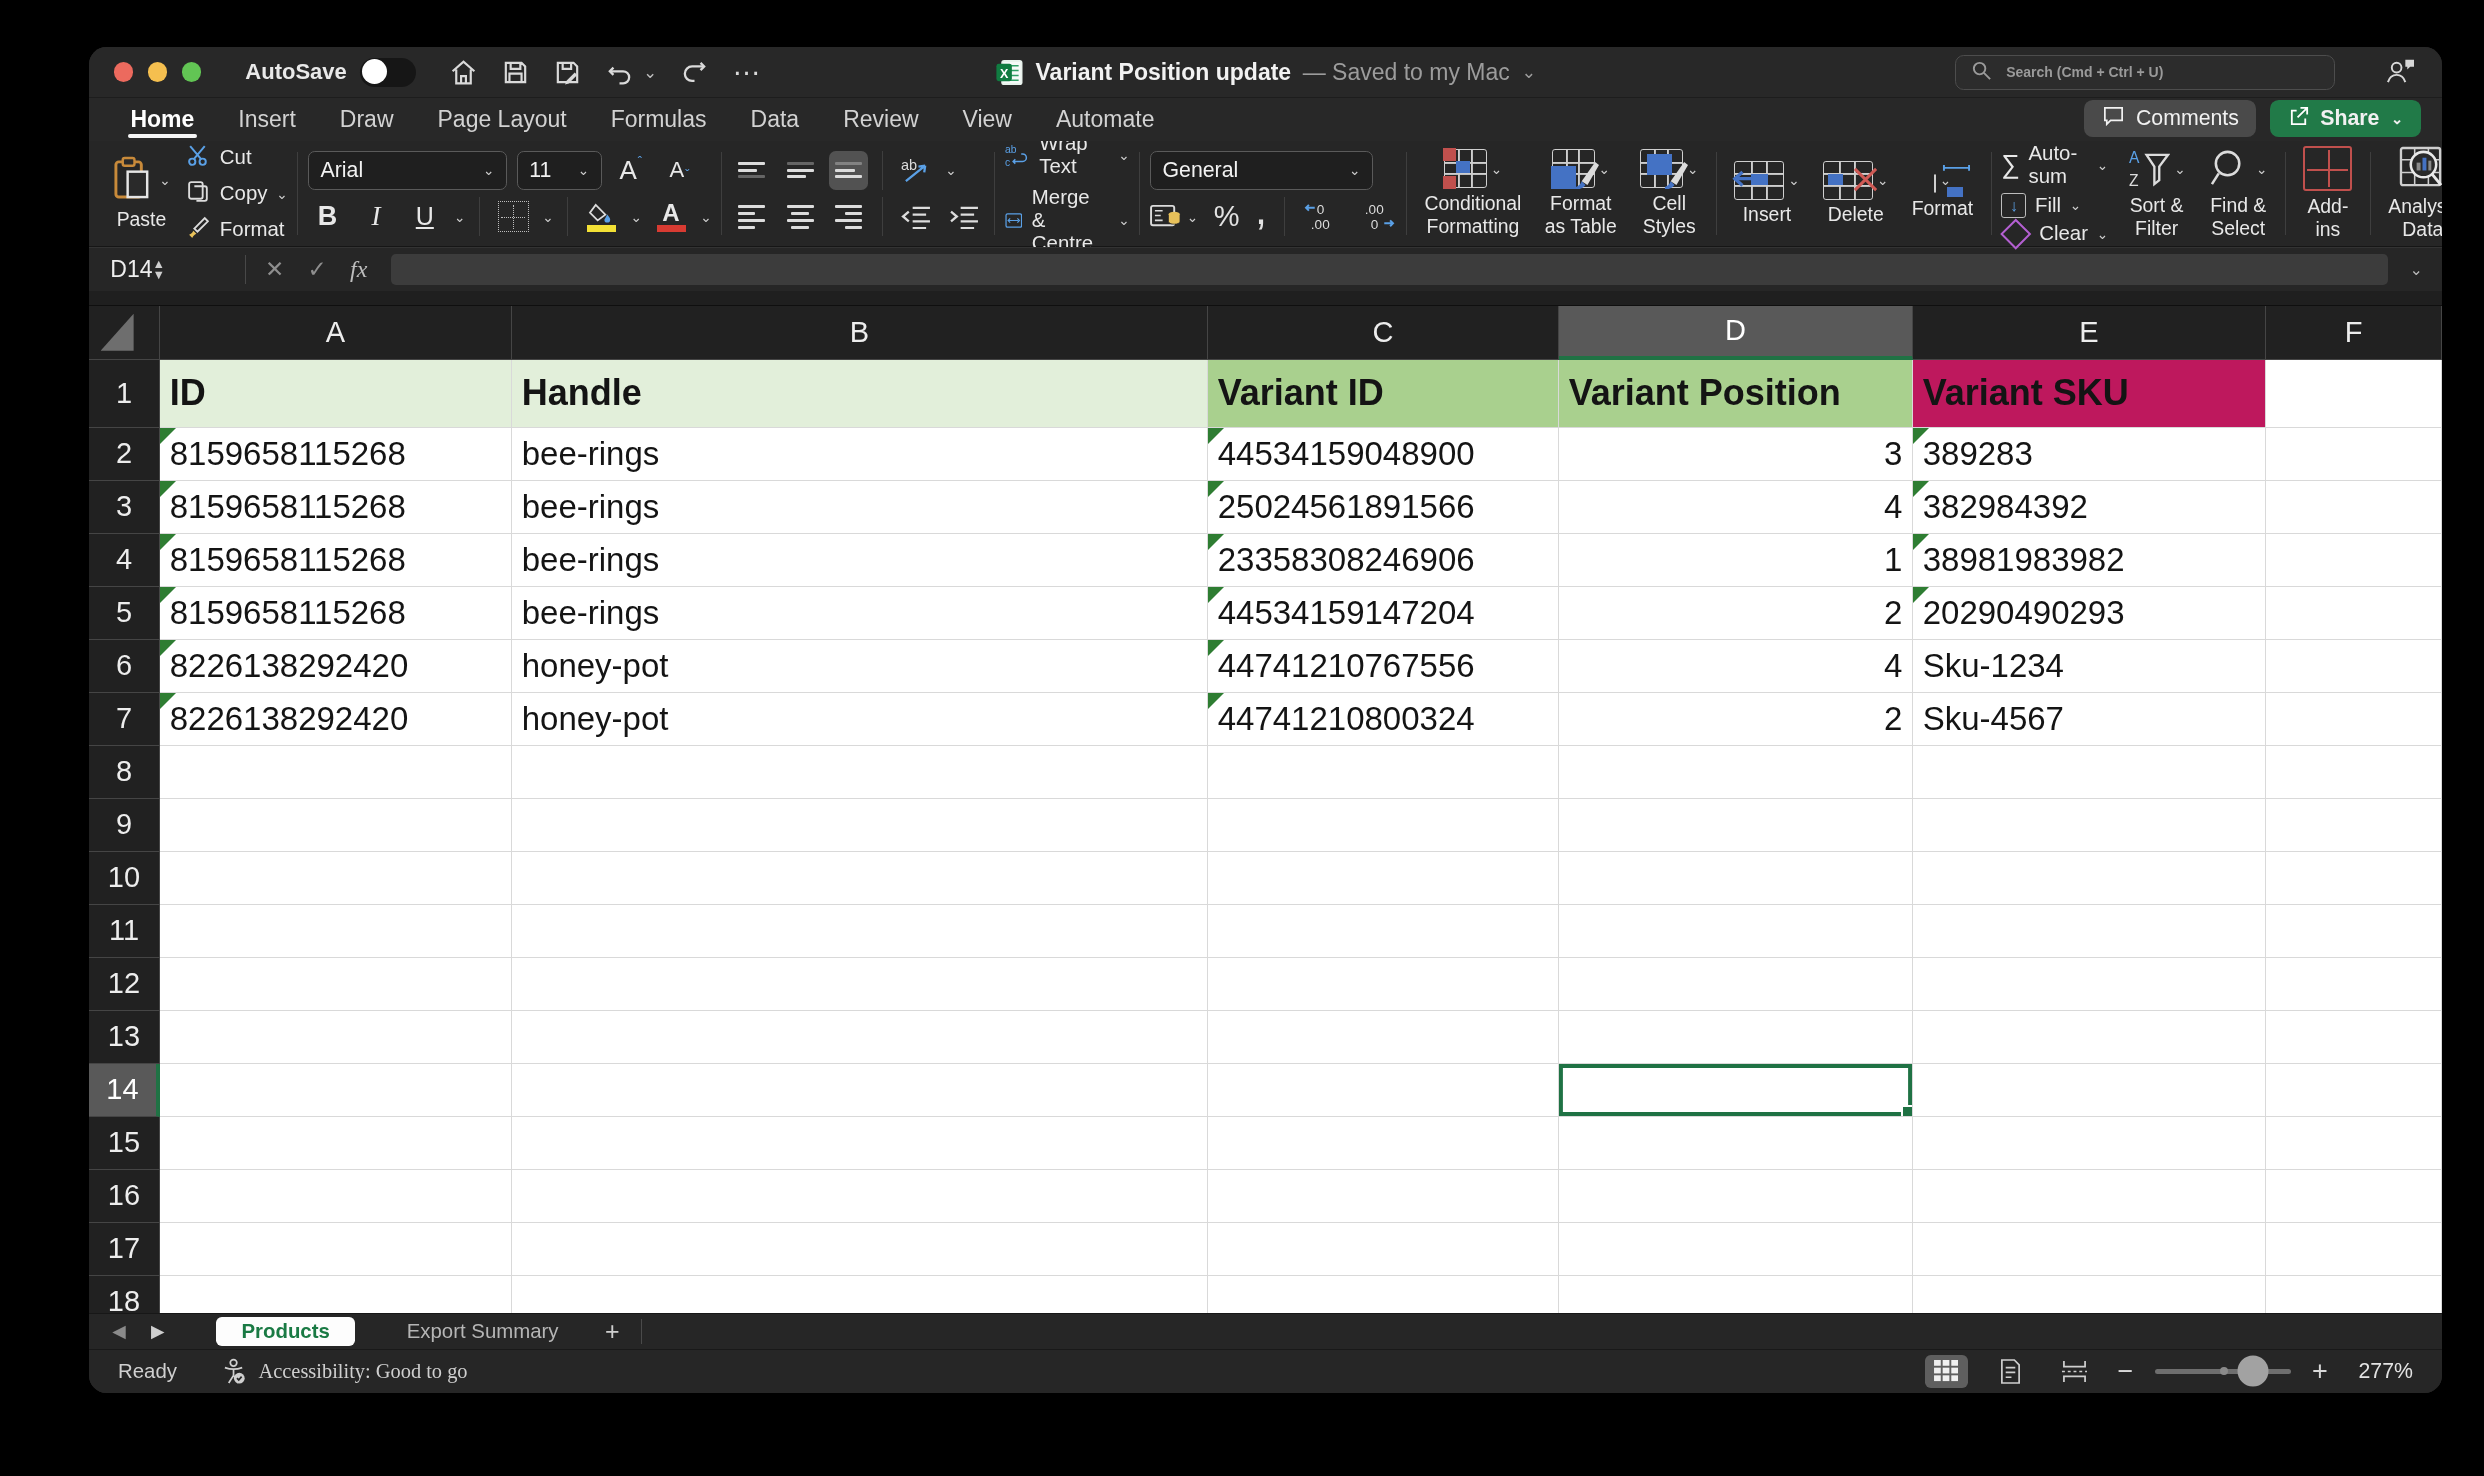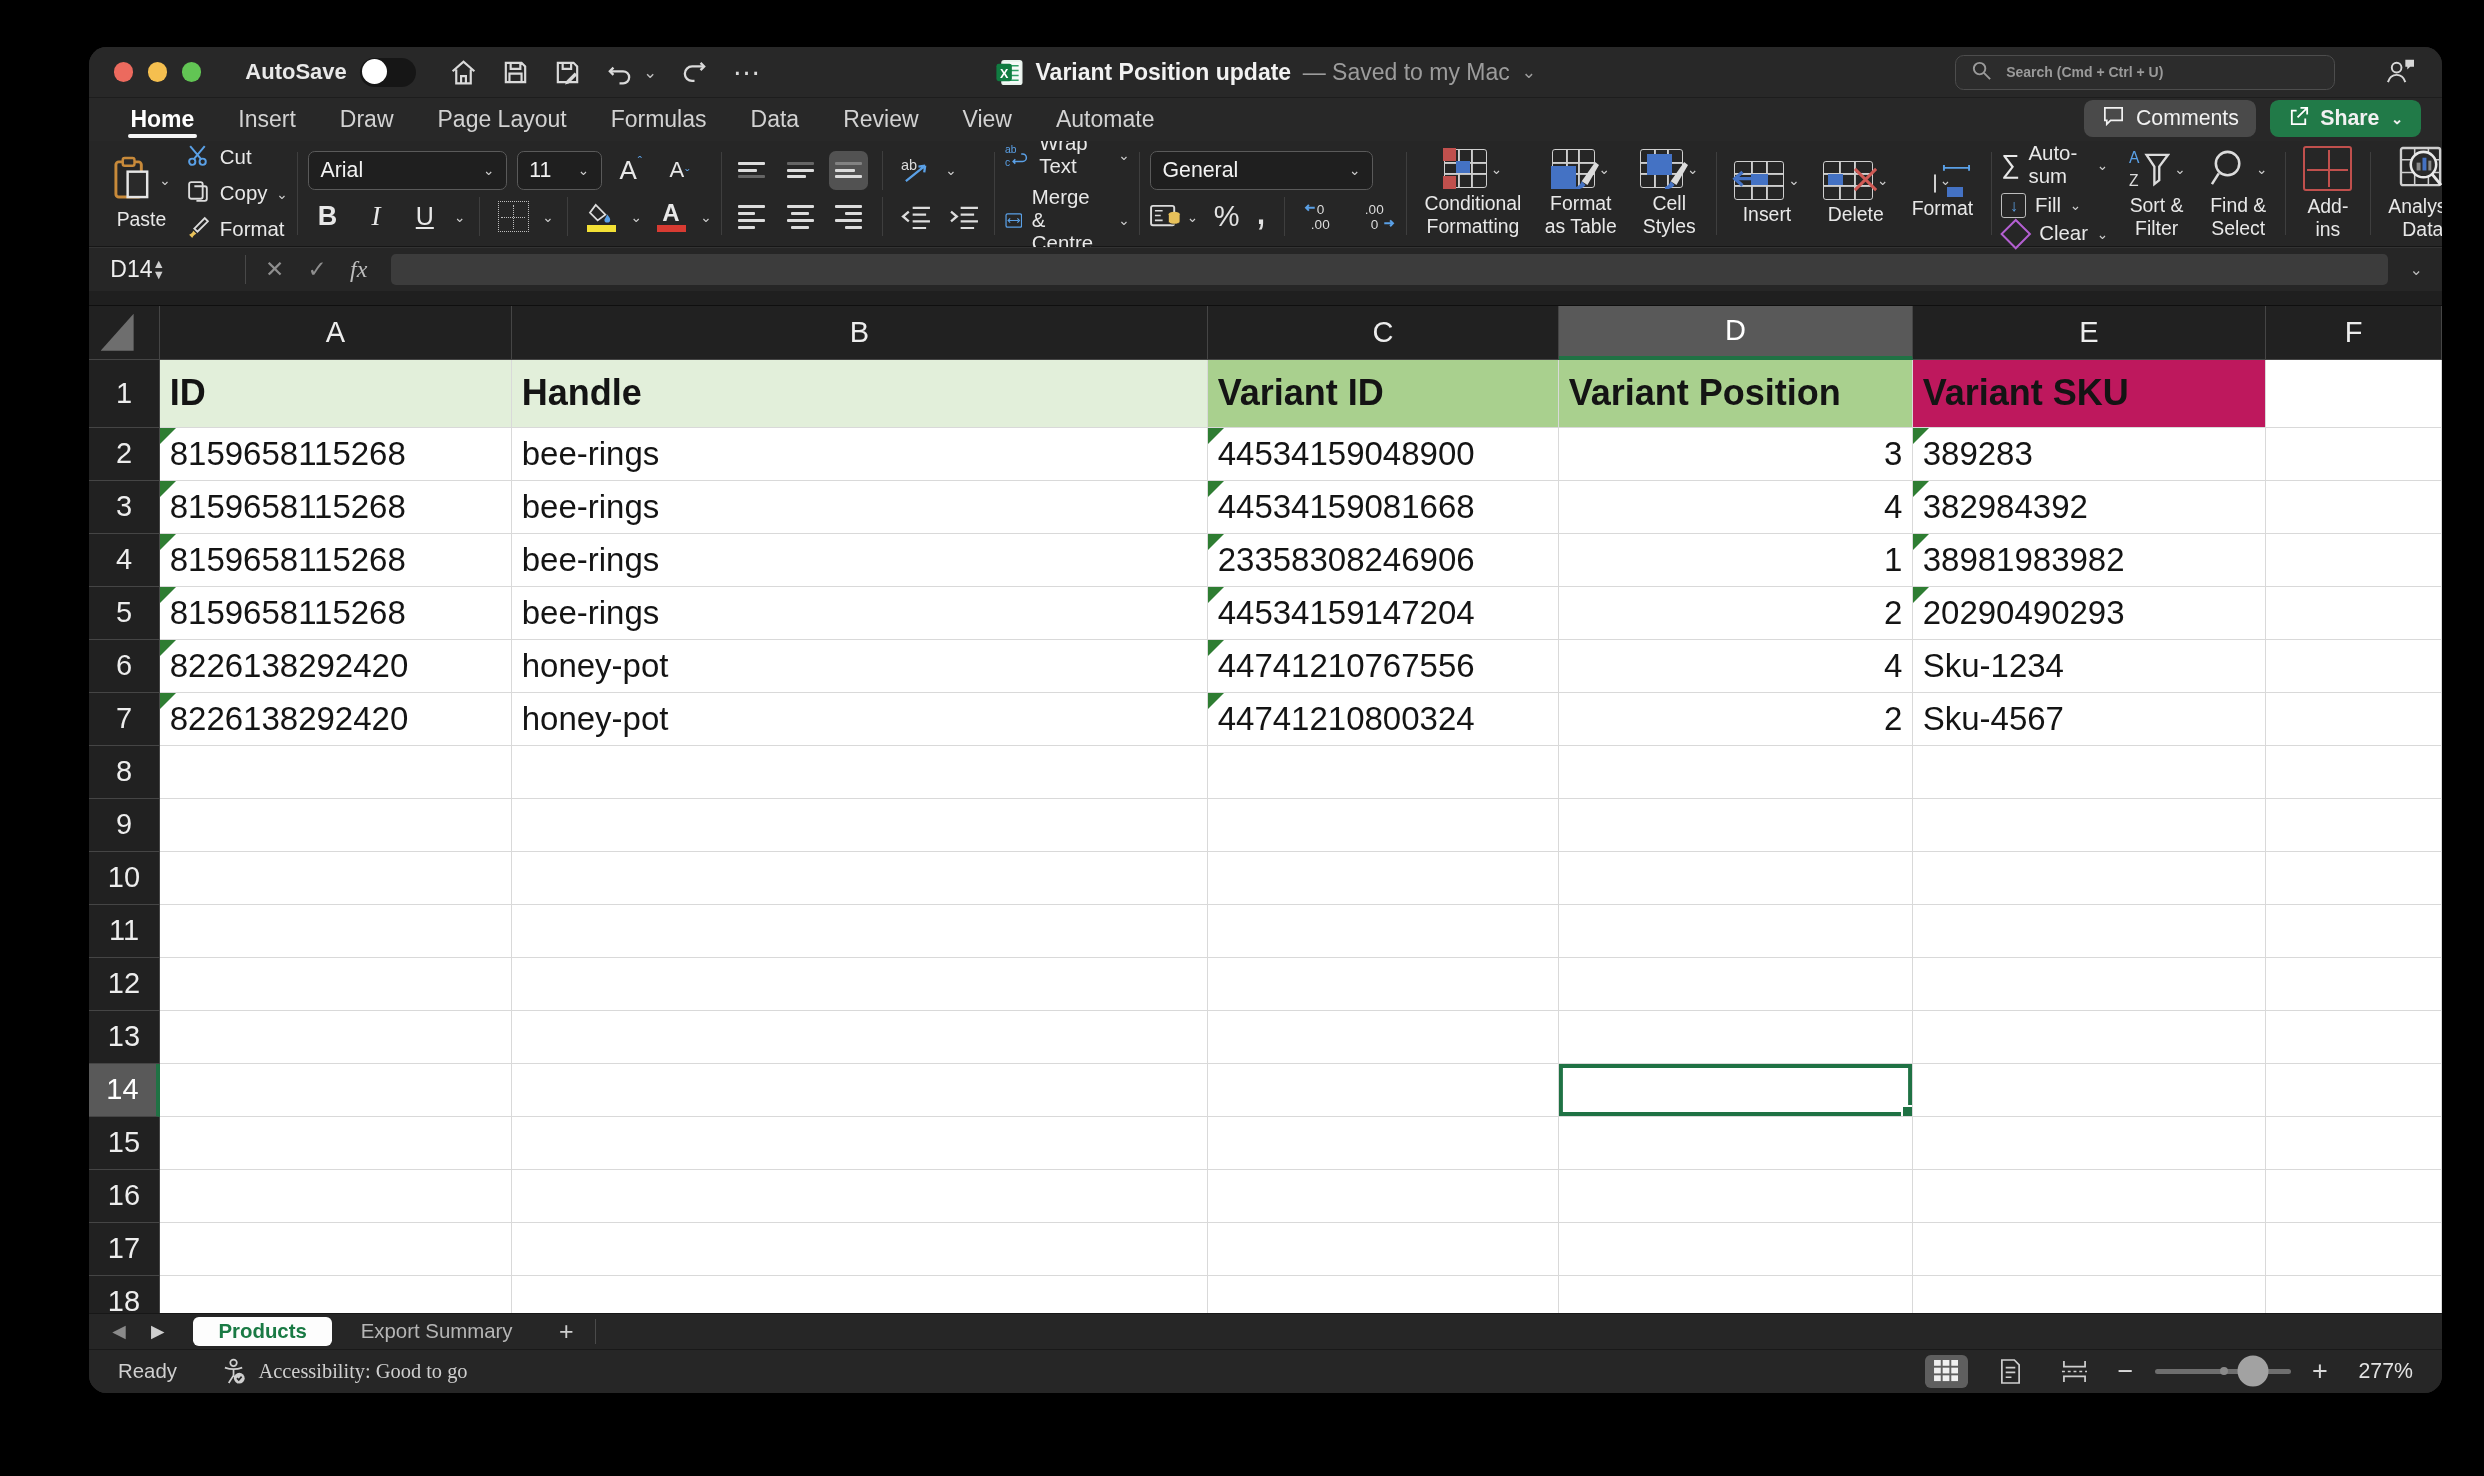--- a/index.html
+++ b/index.html
@@ -96,21 +96,21 @@
   .cell{background:#fff;color:#141414;font-size:33px;display:flex;align-items:center;padding:0 9.7px;
     border-right:1px solid #d9d9d9;border-bottom:1px solid #d9d9d9;box-sizing:border-box;position:relative;white-space:nowrap;overflow:hidden;}
   .cell.hrow{font-size:36px;font-weight:700;}
   .cell.right{justify-content:flex-end;}
   .cell.err::before{content:"";position:absolute;left:0;top:0;border-top:16.5px solid #2e7d32;border-right:16.5px solid transparent;}
   .cell.sel{box-shadow:inset 0 0 0 3.9px #1f7244;z-index:2;}
   .cell.sel::after{content:"";position:absolute;right:-7.8px;bottom:-7.8px;width:14.6px;height:14.6px;background:#1f7244;border:2.9px solid #fff;z-index:3;}
   
   .sheetbar{height:35px;background:#262626;display:flex;align-items:center;padding:0 13.6px;gap:5.8px;border-top:1px solid #171717;}
   .nav-arrow{font-size:17.5px;padding:0 9.7px;}
-  .stab{height:29px;display:flex;align-items:center;padding:0 25px;font-size:20.4px;border-radius:5.8px;color:#b5b5b5;}
+  .stab{height:29px;display:flex;align-items:center;padding:0 25px;font-size:20.4px;border-radius:5.8px;color:#b5b5b5;margin-left:23px;}
   .stab.active{background:#fdfdfd;color:#1a7a44;font-weight:700;}
   .stab-add{color:#cfcfcf;font-size:25px;padding:0 15.5px;}
   .sheet-div{width:1px;height:25px;background:#4a4a4a;}
   
   .statusbar{height:43px;background:#262626;display:flex;align-items:center;padding:0 29px;border-top:1px solid #191919;position:relative;}
   .st-ready{color:#cfcfcf;font-size:20.4px;margin-right:45px;}
   .st-access{display:flex;align-items:center;gap:11.6px;color:#cfcfcf;font-size:20.4px;font-family:Liberation Serif, serif;}
   .st-right{position:absolute;right:29px;display:flex;align-items:center;gap:21.3px;}
   .viewbtn{width:43px;height:33px;border-radius:5.8px;display:flex;align-items:center;justify-content:center;}
   .viewbtn.active{background:#5f5f5f;}
@@ -665,21 +665,21 @@
         <div class="hd rowhd">2</div>
         <div class="cell err">8159658115268</div>
         <div class="cell">bee-rings</div>
         <div class="cell err">44534159048900</div>
         <div class="cell right">3</div>
         <div class="cell err">389283</div>
         <div class="cell"></div>
         <div class="hd rowhd">3</div>
         <div class="cell err">8159658115268</div>
         <div class="cell">bee-rings</div>
-        <div class="cell err">44534159081668</div>
+        <div class="cell err">25024561891566</div>
         <div class="cell right">4</div>
         <div class="cell err">382984392</div>
         <div class="cell"></div>
         <div class="hd rowhd">4</div>
         <div class="cell err">8159658115268</div>
         <div class="cell">bee-rings</div>
         <div class="cell err">23358308246906</div>
         <div class="cell right">1</div>
         <div class="cell err">38981983982</div>
         <div class="cell"></div>

